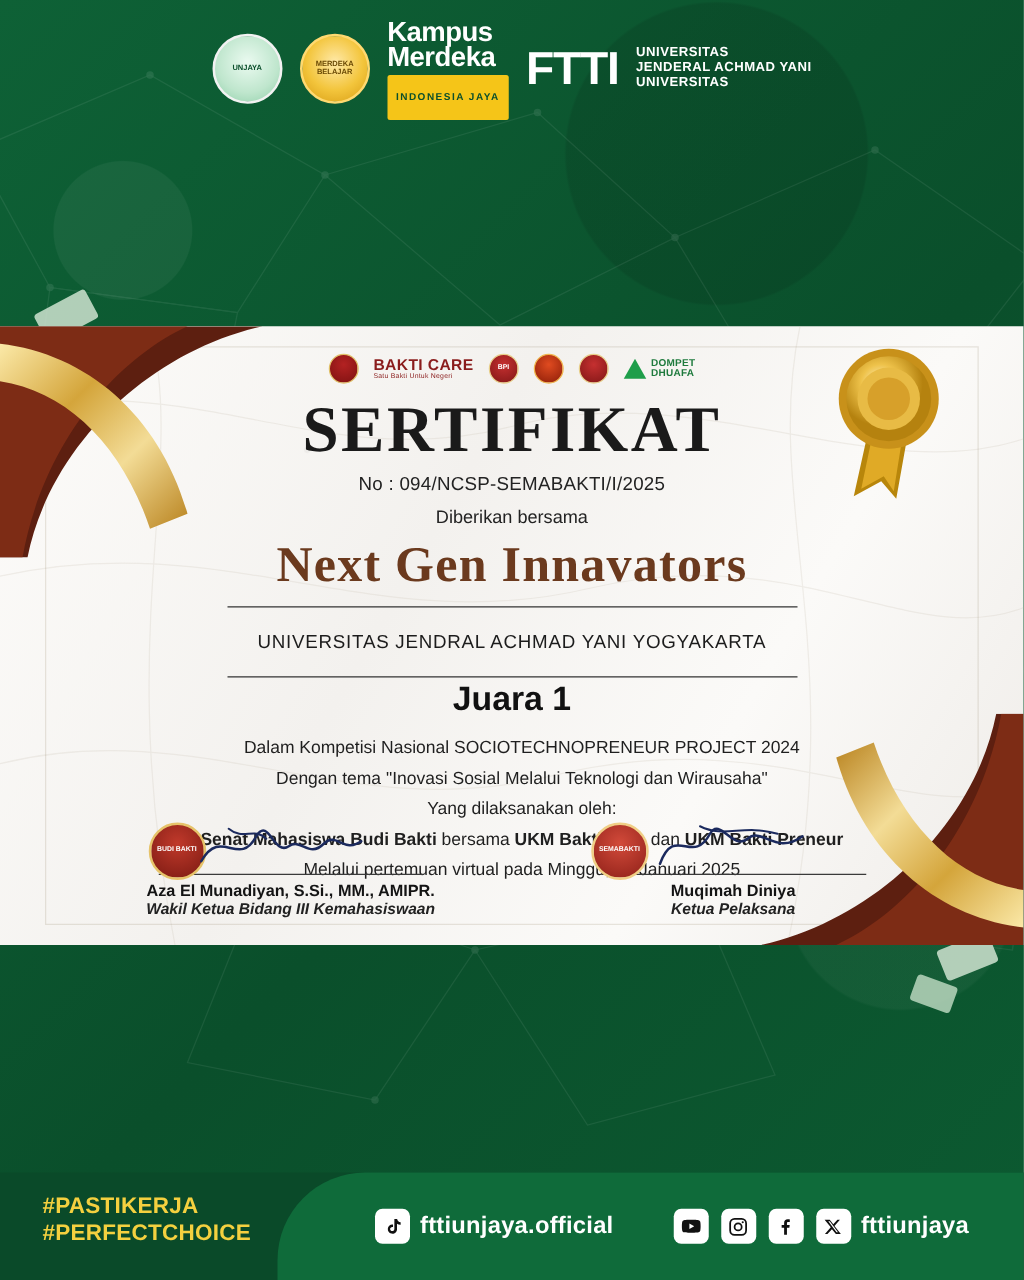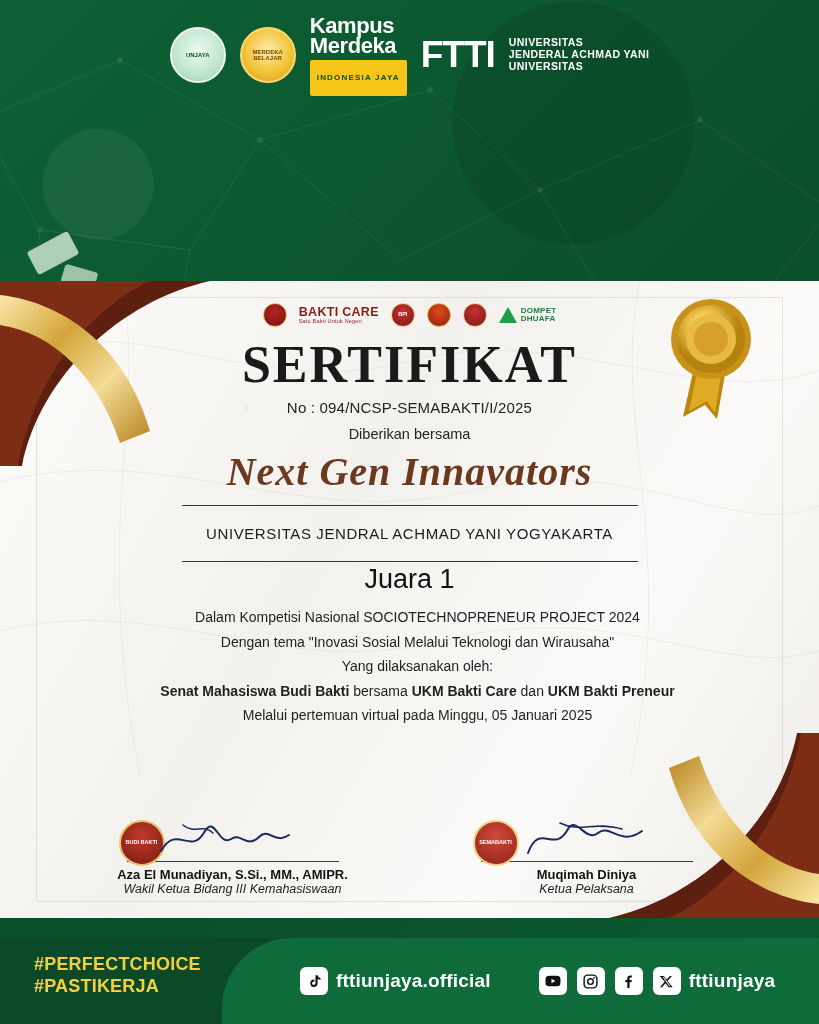--- a/index.html
+++ b/index.html
@@ -52,22 +52,22 @@
   }
   .ftti { font-size: 37px; font-weight: bold; color: #fff; letter-spacing: -1px; }
   .uni { line-height: 1.12; }
   .uni div { font-size: 10.5px; font-weight: bold; color: #fff; letter-spacing: .4px; }
 
   
   .leaf { position: absolute; background: #c7dfc9; opacity:.85; }
 
   
   .cert {
-    position: absolute; left: 0; top: 281px;
-    width: 819px; height: 637px;
+    position: absolute; left: 0; top: 261px;
+    width: 819px; height: 495px;
     background:
       radial-gradient(circle at 30% 20%, rgba(0,0,0,0.035) 0 2px, rgba(0,0,0,0) 3px),
       linear-gradient(120deg, #fdfcfa 0%, #f3f1ee 40%, #fbfaf8 70%, #eeebe7 100%);
     overflow: hidden;
   }
   .cert .marble { position:absolute; inset:0; opacity:.5; }
   .cert-inner-border {
     position:absolute; left: 36px; top: 16px; right: 36px; bottom: 16px;
     border: 1px solid rgba(140,120,90,.18);
   }
@@ -112,50 +112,50 @@
   .title {
     font-family: "Liberation Serif", serif;
     font-size: 52px; font-weight: bold; letter-spacing: 2px;
     color: #1a1a1a; line-height: 1;
   }
   .cert-no { margin-top: 8px; font-size: 15px; color:#232323; letter-spacing:.2px; }
   .given { margin-top: 10px; font-size: 14.5px; color:#232323; }
   .winner {
     margin-top: 6px;
     font-family: "Liberation Serif", serif;
-    font-style: italic; font-weight: bold;
+    font-weight: bold;
     font-size: 40px; color: #6b3a1e; letter-spacing: 1px;
   }
   .school-line {
     margin: 10px auto 0; width: 456px;
     border-top: 1.5px solid #333; border-bottom: 1.5px solid #333;
     padding: 19px 0;
     font-size: 15px; letter-spacing: .6px; color:#1c1c1c;
   }
   .as { margin-top: 14px; font-size: 16px; color:#1b1b1b; }
-  .rank { margin-top: 2px; font-size: 27px; font-weight: normal; color:#111; }
+  .rank { margin-top: 2px; font-size: 27px; font-weight: bold; color:#111; }
   .desc { margin-top: 10px; font-size: 14px; color:#1f1f1f; line-height: 1.75; padding-left: 16px; }
   .desc b { font-weight: bold; }
 
   
   .signs { position:absolute; left:0; right:0; bottom: 22px; display:flex; justify-content:center; gap: 118px; }
   .sign { width: 236px; text-align:center; position:relative; }
   .sign .scribble { height: 44px; position: relative; }
   .sign .scribble svg { position:absolute; left:50%; transform:translateX(-50%); bottom:0; }
   .sign .stamp {
     position:absolute; left: 4px; bottom: 30px;
     width: 46px; height: 46px; border-radius:50%;
     display:flex; align-items:center; justify-content:center;
     font-size: 5.5px; font-weight:bold; color:#fff; text-align:center; line-height:1.05;
   }
   .stamp.red { background: radial-gradient(circle at 50% 35%, #c0392b, #7b1a12); border:2px solid #e6c36a; }
   .stamp.rose { background: radial-gradient(circle at 50% 35%, #d24a3a, #8e2018); border:2px solid #f0cf86; }
   .sign .rule { border-top: 1px solid #3a3a3a; margin: 0 auto; width: 212px; }
   .sign .nm { margin-top: 5px; font-size: 13px; font-weight: bold; color:#141414; }
-  .sign .role { font-size: 12.5px; font-style: italic; color:#222; }
+  .sign .role { font-size: 12.5px; font-style: italic; color:#222;font-weight:bold; }
 
   
   .bottombar {
     position:absolute; left:0; right:0; bottom:0; height: 86px;
     background: #0a4a29;
   }
   .bottombar .curve {
     position:absolute; left: 222px; top: 0; width: 597px; height: 86px;
     background: #0f6b3a;
     border-top-left-radius: 70px;
@@ -370,22 +370,22 @@
         <div class="nm">Muqimah Diniya</div>
         <div class="role">Ketua Pelaksana</div>
       </div>
     </div>
   </div>
 
   <div class="bottombar">
     <div class="curve"></div>
 
     <div class="tags">
+      <div>#PASTIKERJA</div>
       <div>#PERFECTCHOICE</div>
-      <div>#PASTIKERJA</div>
     </div>
 
     <div class="social">
       <div class="grp">
         <div class="sicon">
           <svg width="17" height="17" viewBox="0 0 24 24" fill="#111">
             <path d="M16.5 3c.4 2.2 1.8 3.6 4 3.9v2.6c-1.5.1-2.9-.3-4.1-1.1v5.9c0 3.6-3.1 6.2-6.5 5.3-2.5-.7-4.1-3-3.9-5.6.2-2.6 2.4-4.7 5-4.7.3 0 .6 0 .9.1v2.8c-.3-.1-.6-.2-.9-.2-1.3 0-2.4 1.1-2.4 2.4S9.7 16.7 11 16.7c1.3 0 2.4-1 2.4-2.3V3h3.1z"></path>
           </svg>
         </div>
         <div class="handle">fttiunjaya.official</div>

